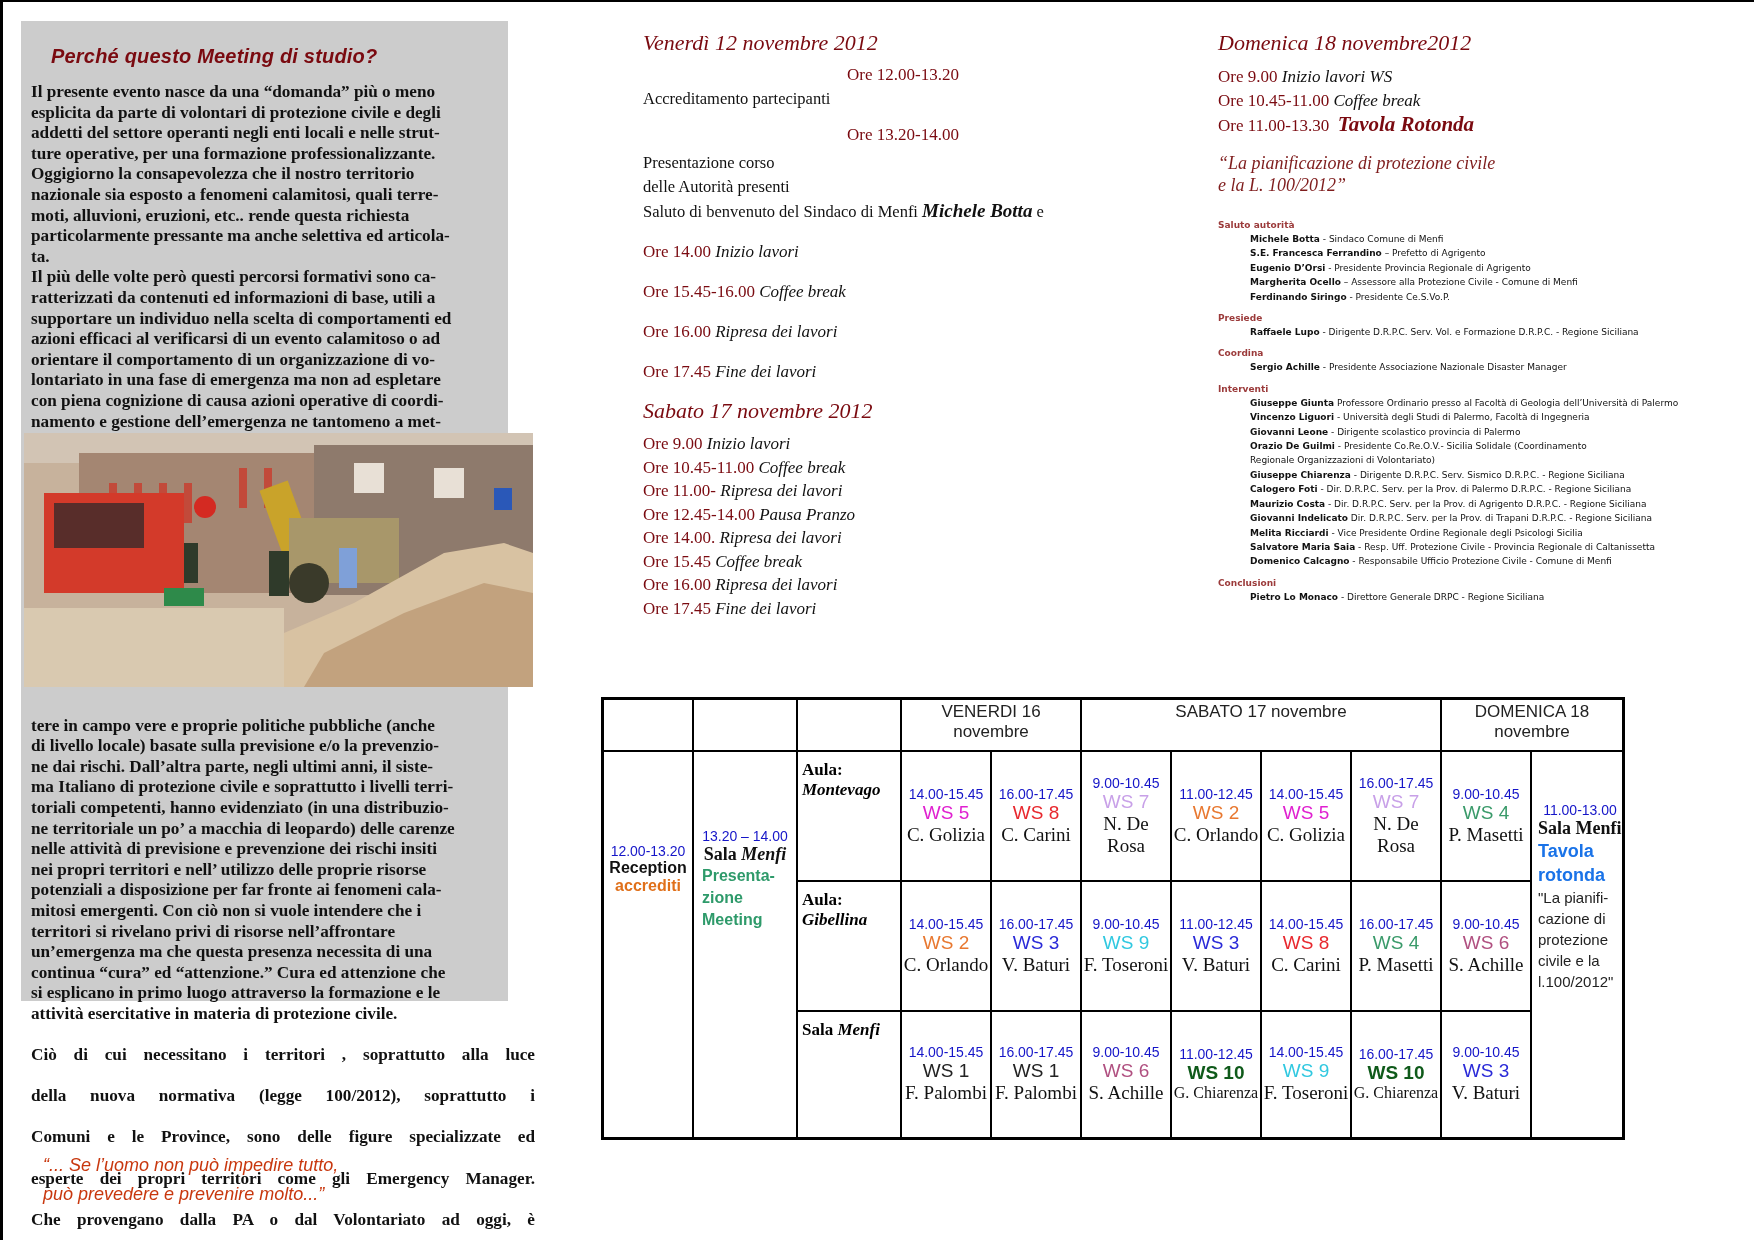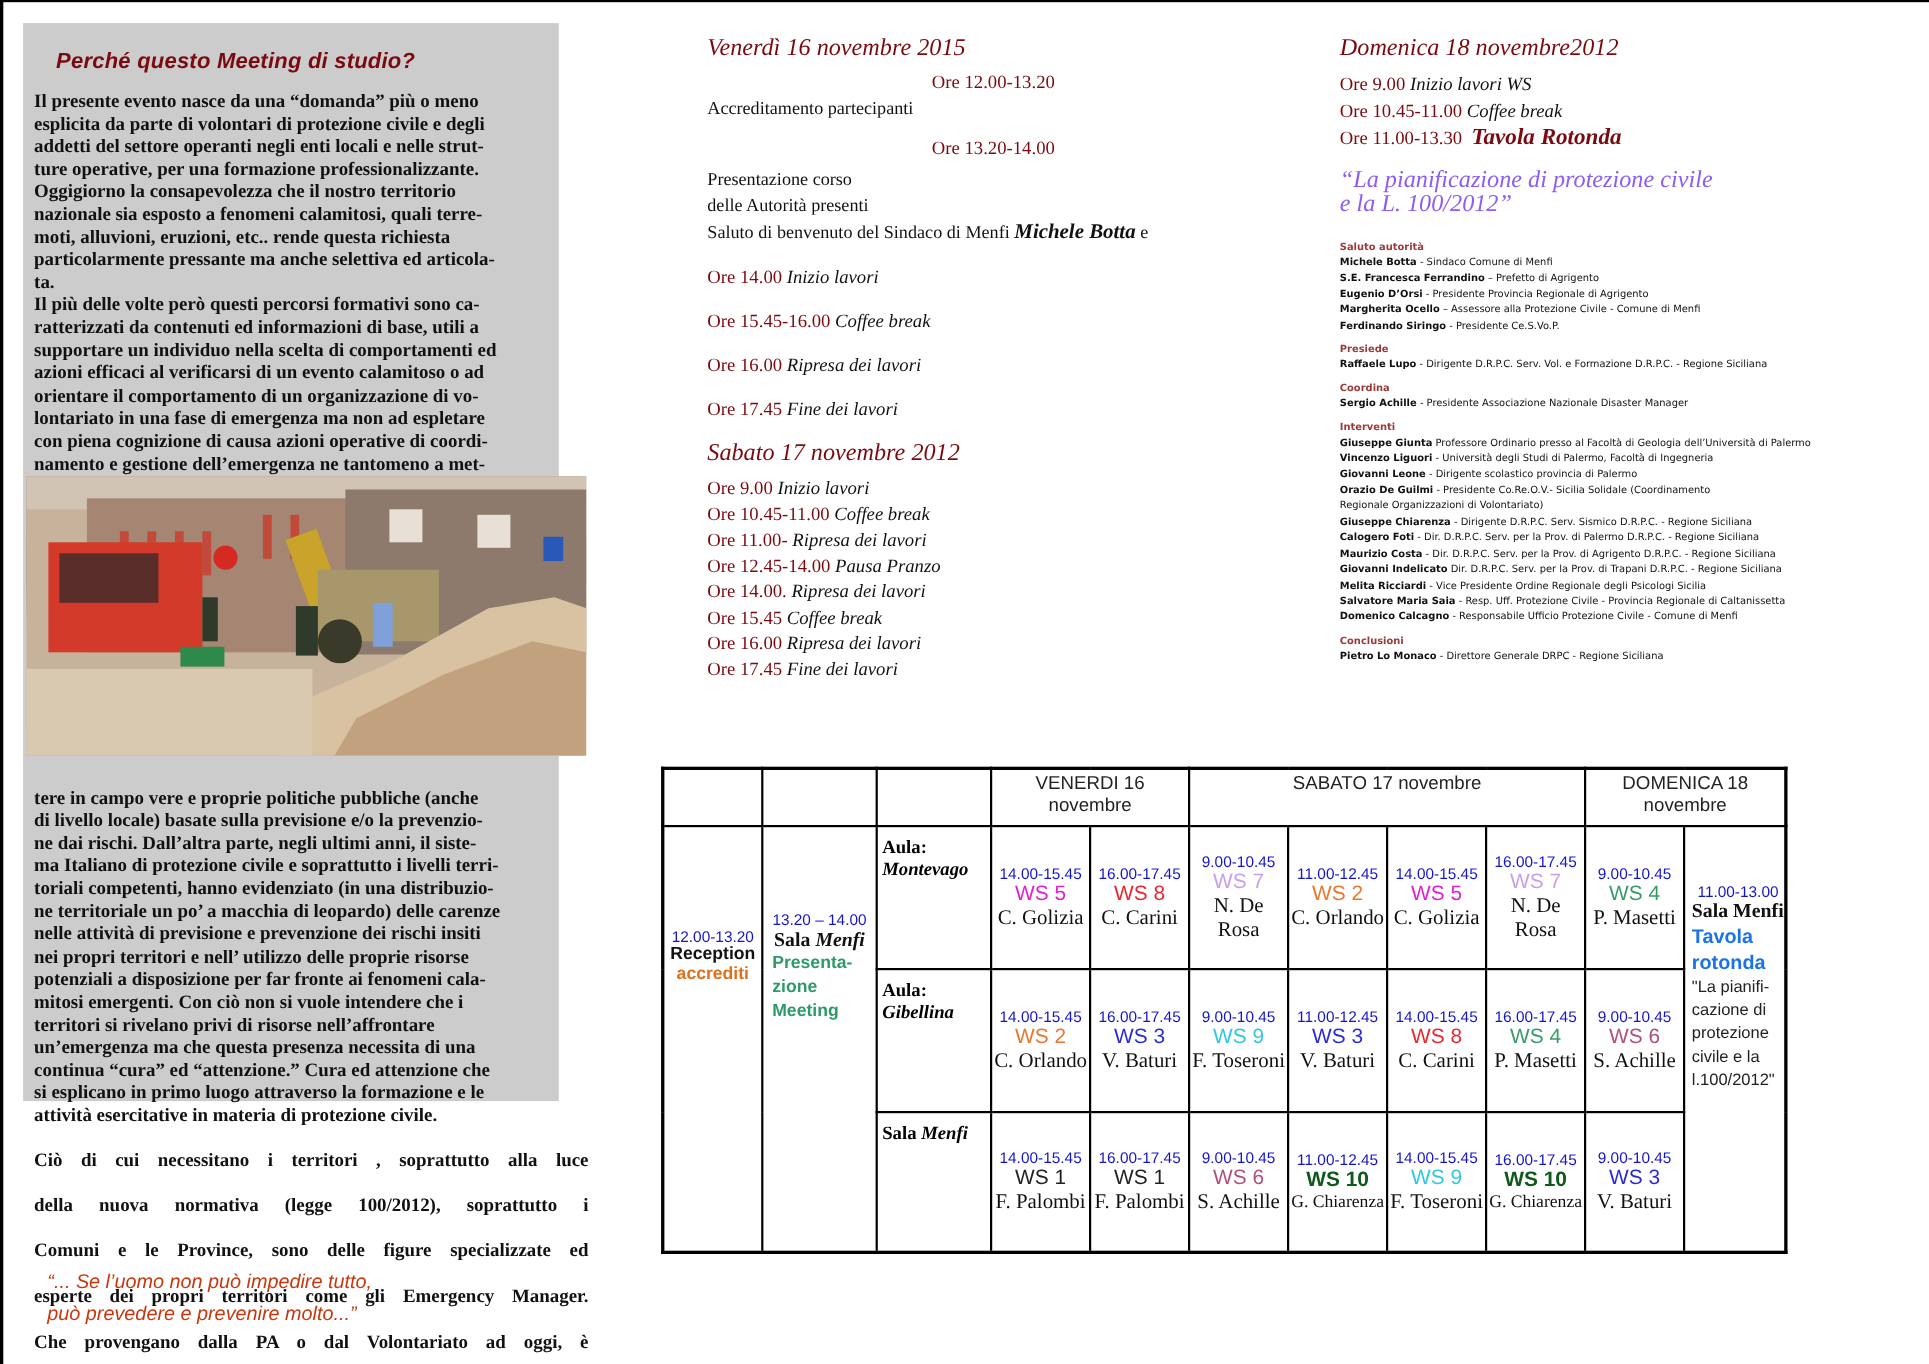--- a/index.html
+++ b/index.html
@@ -45,27 +45,27 @@
     font-size: 22px; color: #7a0a10;
   }
   .prog { position: absolute; font-size: 17px; line-height: 24px; }
   .time { color: #7a0a10; text-align: center; }
   .act { font-style: italic; color: #111; }
   .plain { color: #111; font-size: 16.5px; }
   .mid-list .row { height: 40px; }
   .compact .row { height: 23.5px; }
   .big-act { font-style: italic; font-weight: bold; color: #7a0a10; font-size: 21px; }
   .blue-title {
-    position: absolute; left: 1218px; top: 152px; font-style: italic; font-size: 22px;
-    line-height: 22px; color: #8b5cf6;
+    position: absolute; left: 1218px; top: 152px; font-style: italic; font-size: 18px;
+    line-height: 22px; color: #7f1d1d;
   }
   .roster { position: absolute; left: 1218px; top: 216px; width: 500px;
     font-family: "DejaVu Sans", sans-serif; font-size: 9px; color: #111; }
   .roster .sec { color: #9b3a3a; font-weight: bold; margin-top: 4px; margin-bottom: 2px; }
-  .roster .line { line-height: 14.4px; white-space: nowrap; }
+  .roster .line { line-height: 14.4px; white-space: nowrap; margin-left: 32px; }
   .roster .line b { font-weight: bold; }
   .roster .gap { height: 5px; }
   
   table.sched {
     position: absolute; left: 601px; top: 697px; border-collapse: collapse;
     font-family: "Liberation Sans", sans-serif;
     border: 3px solid #000;
   }
   table.sched td { border: 2px solid #000; padding: 0; text-align: center; vertical-align: middle; }
   .hdr { font-size: 17px; color: #222; vertical-align: top !important; padding-top: 2px !important; }
@@ -161,21 +161,21 @@
     <div class="just">della nuova normativa (legge 100/2012),  soprattutto i</div>
     <div class="just">Comuni e le Province, sono delle figure specializzate ed</div>
     <div class="just">esperte dei propri territori come gli Emergency Manager.</div>
     <div class="just">Che provengano dalla PA o dal Volontariato ad oggi,   è</div>
     
   </div>
   <div class="quote">“... Se l’uomo non può impedire tutto,
 può prevedere e prevenire molto...”</div>
 </div>
 
-<div class="day-title" style="left:643px; top:30px;">Venerdì 16 novembre 2015</div>
+<div class="day-title" style="left:643px; top:30px;">Venerdì 12 novembre 2012</div>
 <div class="prog" style="left:643px; top:63px; width:520px;">
   <div class="time">Ore 12.00-13.20</div>
   <div class="plain">Accreditamento partecipanti</div>
   <div style="height:12px"></div>
   <div class="time">Ore 13.20-14.00</div>
   <div style="height:4px"></div>
   <div class="plain">Presentazione corso</div>
   <div class="plain">delle Autorità presenti</div>
   <div class="plain"><span>Saluto di benvenuto del Sindaco di Menfi </span><b><i style="font-size:19px">Michele Botta</i></b><span> e</span></div>
 </div>

